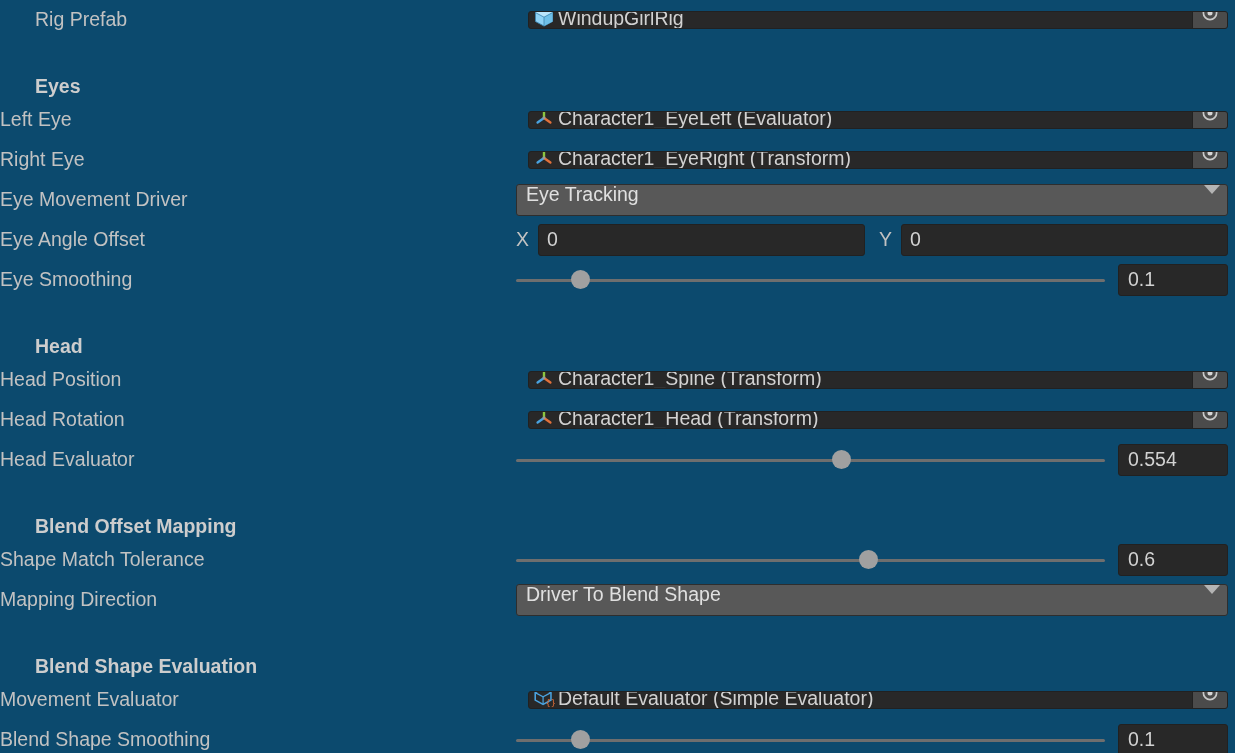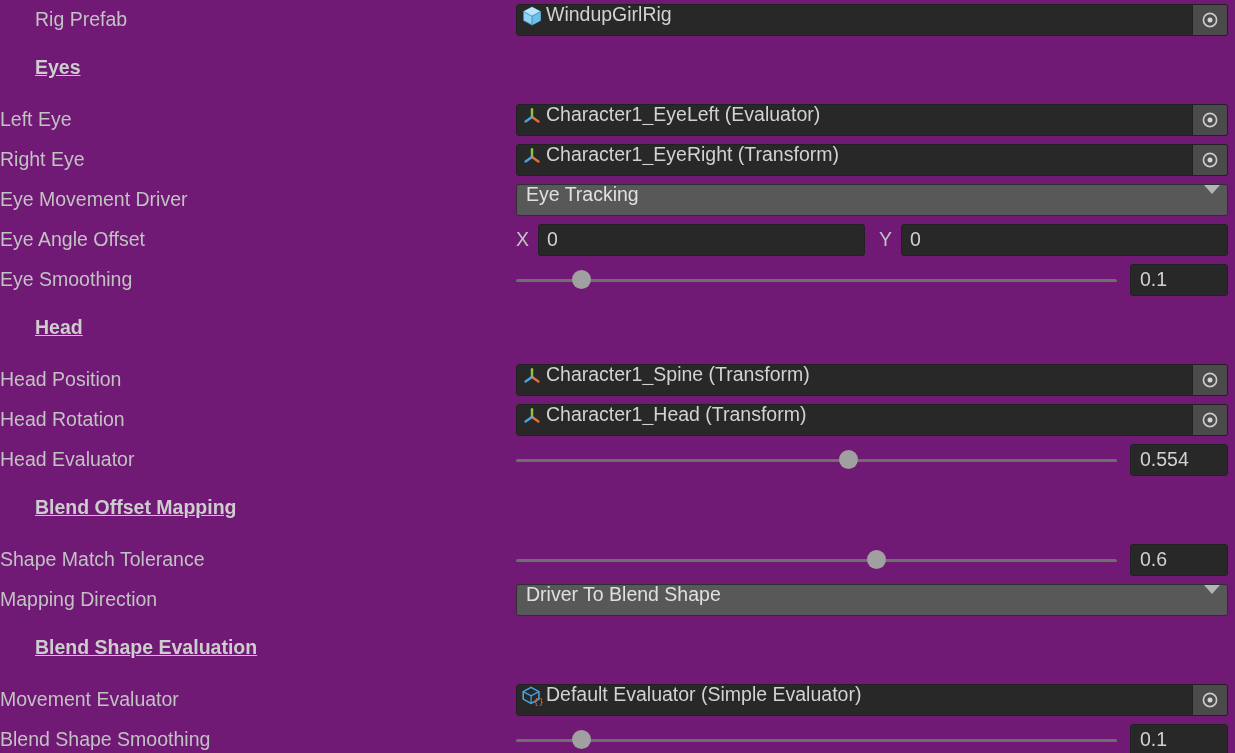--- a/index.html
+++ b/index.html
@@ -13,31 +13,31 @@
     overflow: hidden;
     font-family: "Liberation Sans", sans-serif;
     color: #c4c4c4;
     -webkit-font-smoothing: antialiased;
   }
 
   #inspector {
     position: relative;
     width: 1235px;
     height: 753px;
-    background: #701a75;
+    background: #0c4a6e;
   }
 
   
   .row {
     position: relative;
     height: 40px;
     display: flex;
     align-items: center;
   }
-  .row.header-row { height: 56px; padding-bottom: 4px; text-decoration: underline; }
+  .row.header-row { height: 56px; align-items: flex-end; padding-bottom: 4px; }
 
   .label {
     font-size: 19.5px;
     color: #c2c2c2;
     white-space: nowrap;
     line-height: 1;
   }
   .label.indent   { }
   .label.noindent { padding-left: 35px; }
   .label.section  {
@@ -54,27 +54,28 @@
     top: 50%;
     transform: translateY(-50%);
     display: flex;
     align-items: center;
   }
 
   
   .objfield {
     flex: 1 1 auto;
     display: flex;
-    align-items: flex-start;
-    height: 32px;
+    align-items: flex-end;
+    height: 18px;
     background: #282828;
     border: 1px solid #212121;
     border-radius: 3px;
     box-sizing: border-box;
     overflow: hidden;
+    margin-left: 12px;
   }
   .objfield .ofname {
     flex: 1 1 auto;
     font-size: 19.5px;
     color: #d2d2d2;
     white-space: nowrap;
     overflow: hidden;
     line-height: 1;
     padding-left: 1px;
   }
@@ -170,21 +171,21 @@
     top: 50%;
     width: 19px;
     height: 19px;
     margin-top: -10px;
     margin-left: -10px;
     border-radius: 50%;
     background: #a0a0a0;
   }
   .valuebox {
     flex: 0 0 auto;
-    width: 98px;
+    width: 110px;
     height: 32px;
     background: #282828;
     border: 1px solid #212121;
     border-radius: 3px;
     box-sizing: border-box;
     display: flex;
     align-items: center;
     padding-left: 9px;
     font-size: 19.5px;
     color: #d2d2d2;

